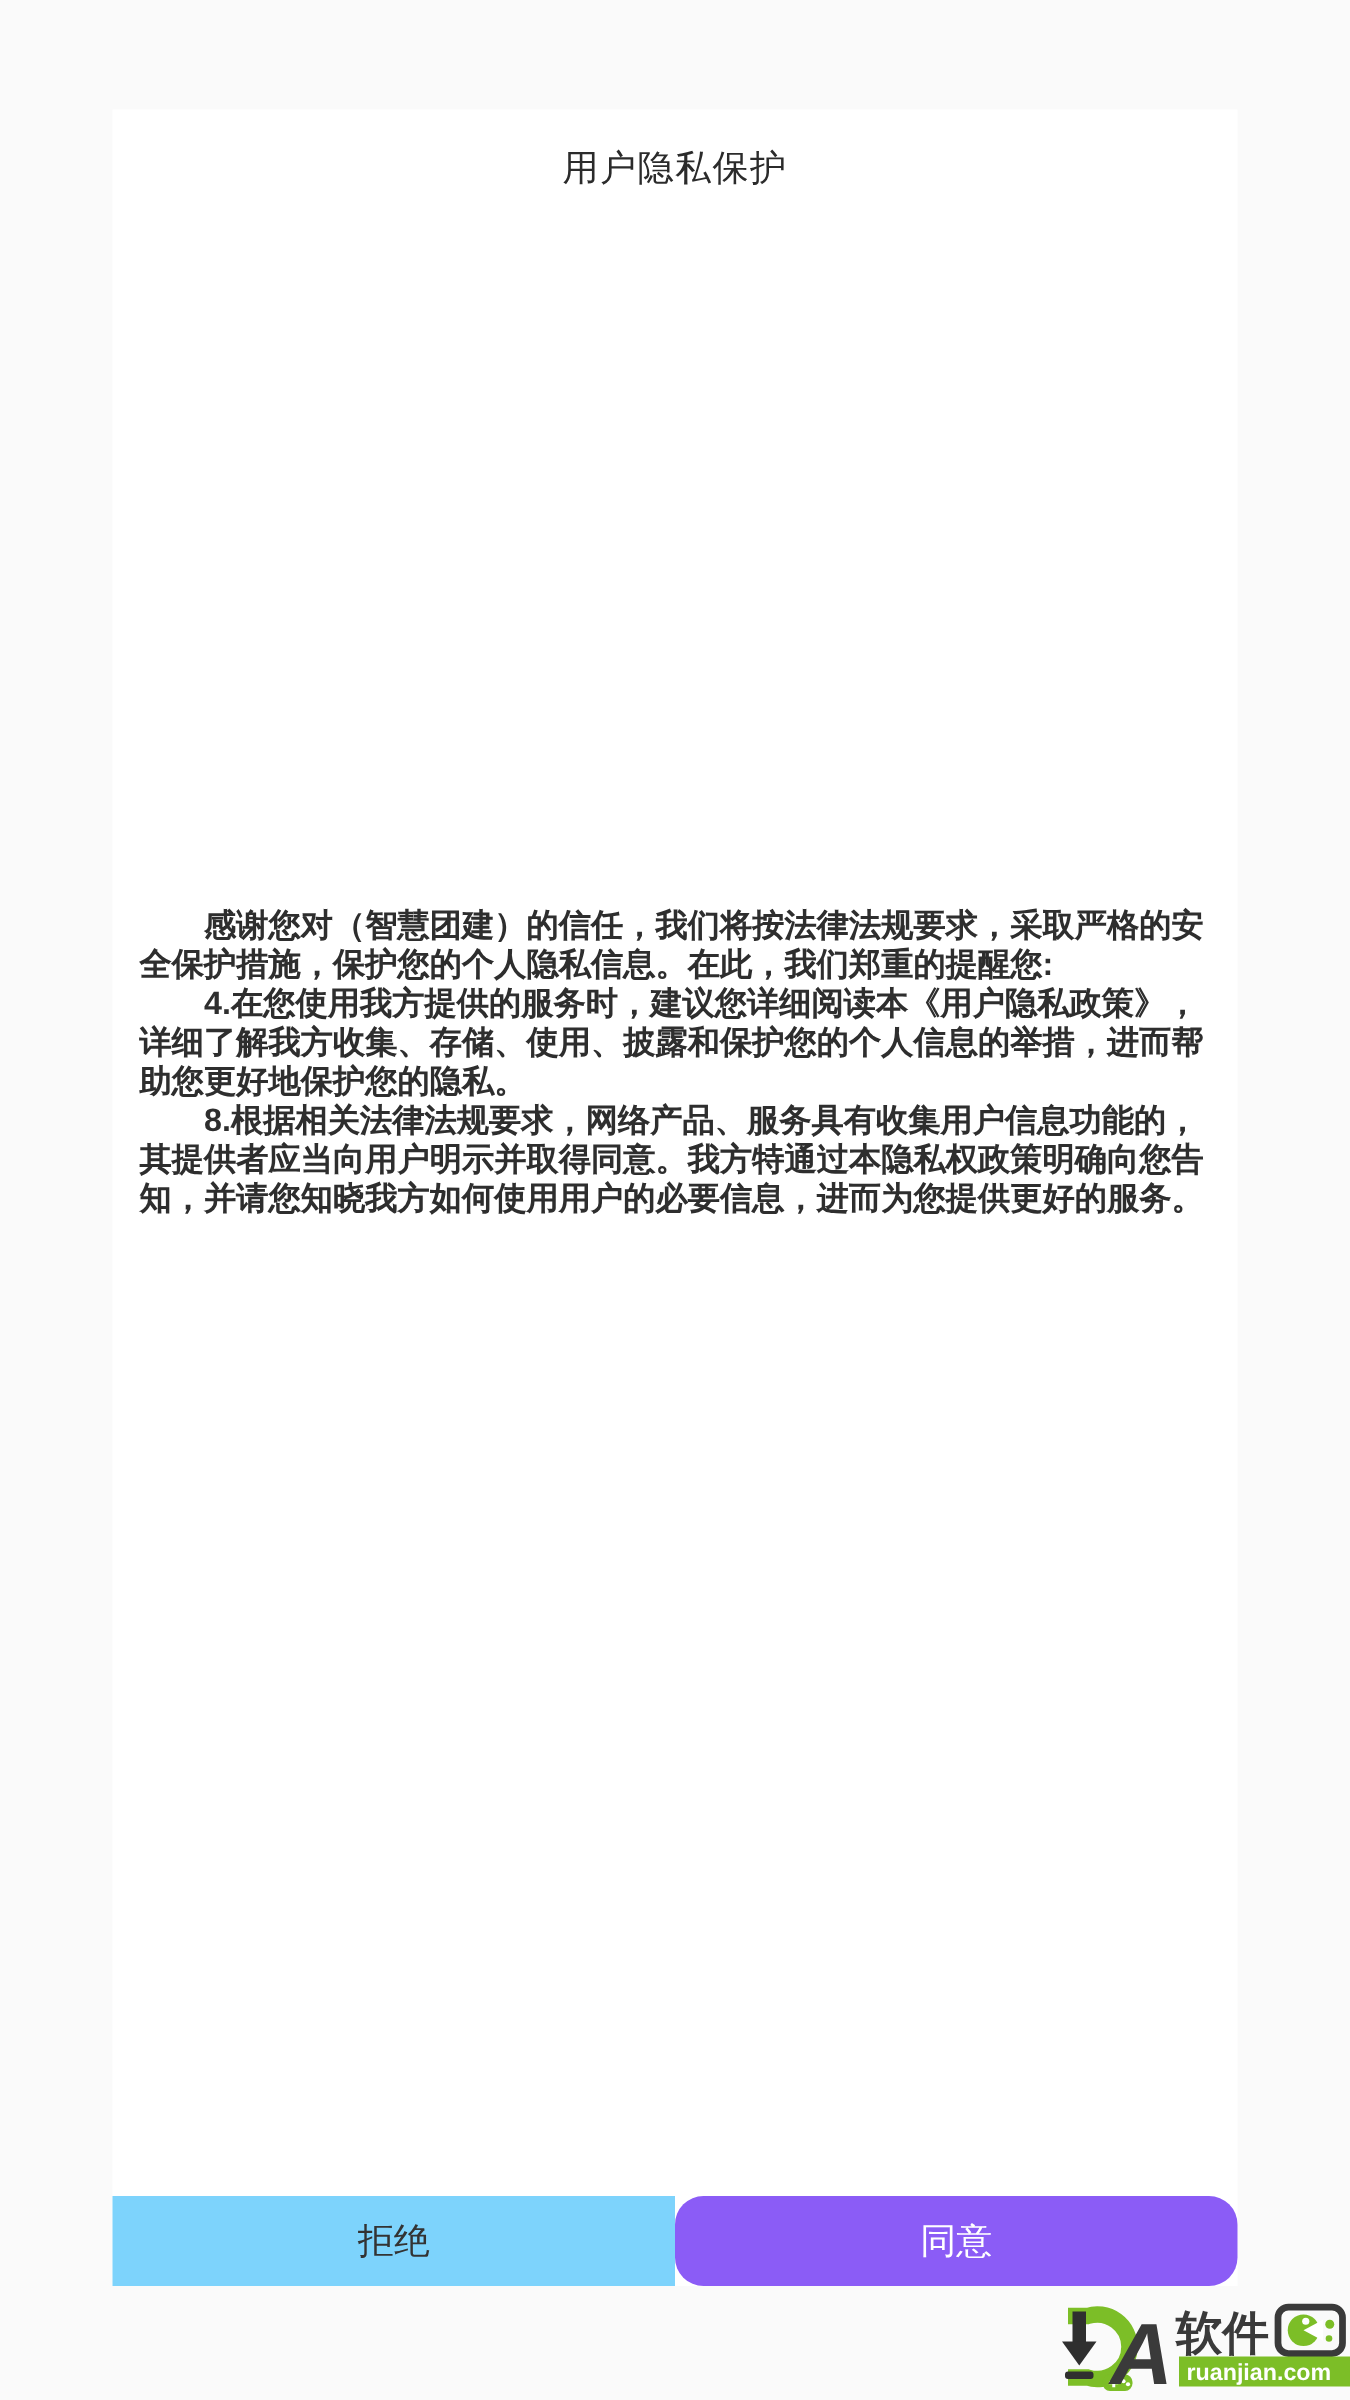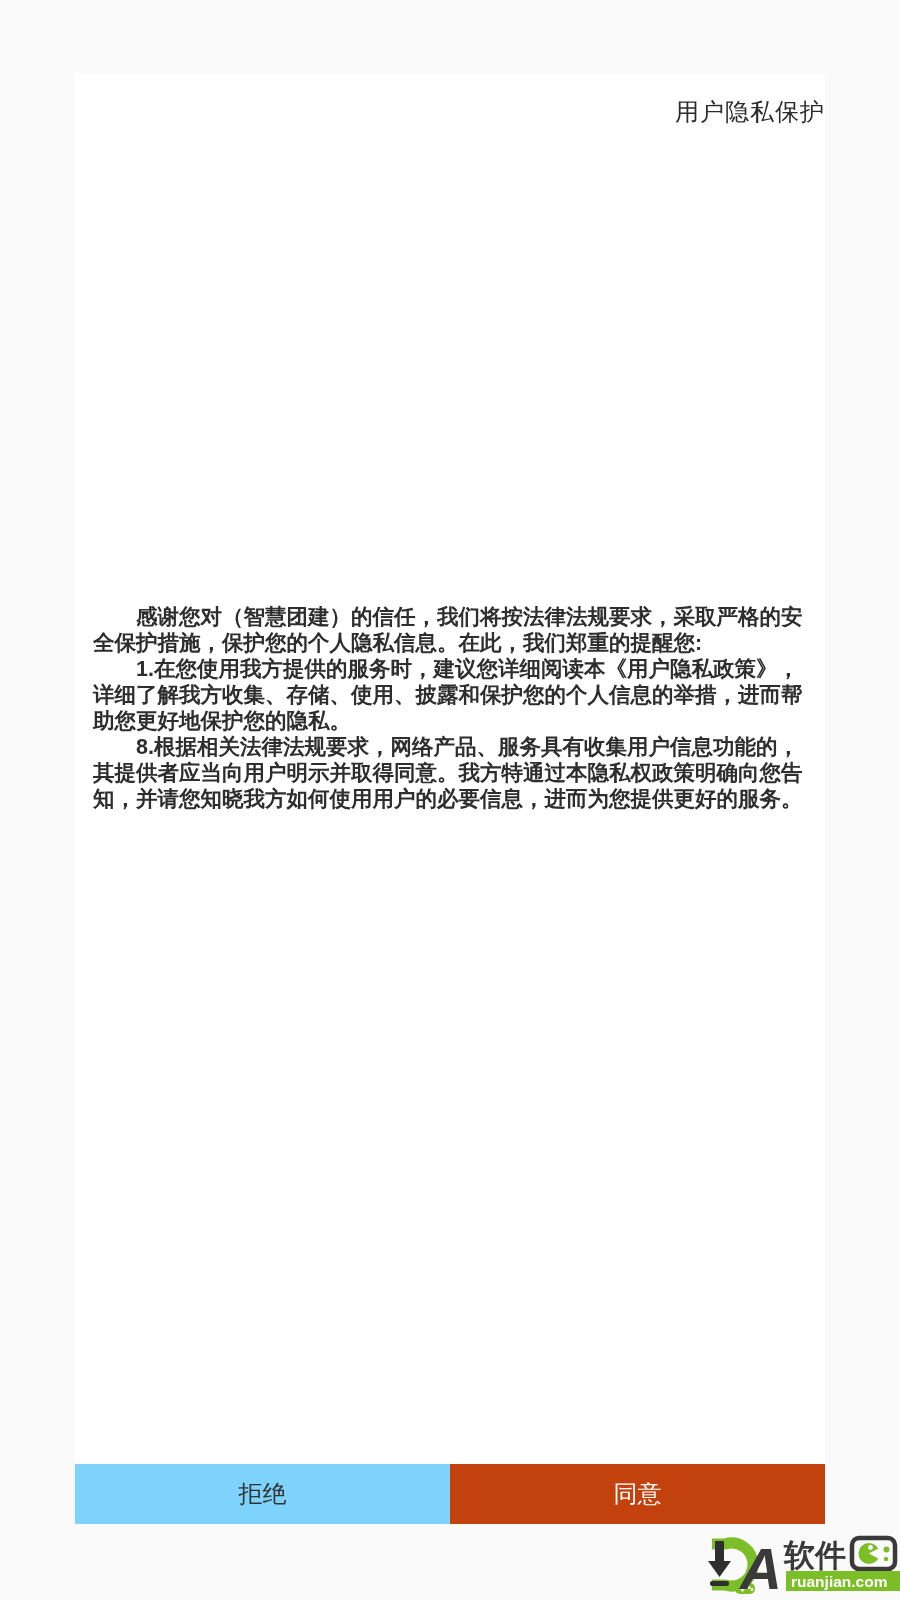--- a/index.html
+++ b/index.html
@@ -16,21 +16,21 @@
     position: absolute;
     left: 75px;
     top: 73px;
     width: 750px;
     height: 1451px;
     background: #ffffff;
   }
 
   .card-title {
     padding-top: 23px;
-    text-align: right;
+    text-align: center;
     font-size: 24px;
     letter-spacing: 1px;
     color: #2b2b2b;
   }
 
   .policy-text {
     position: absolute;
     top: 531px;
     left: 0;
     width: 100%;
@@ -55,41 +55,41 @@
     border: none;
     outline: none;
     font-family: inherit;
     font-size: 24px;
     display: flex;
     align-items: center;
     justify-content: center;
     cursor: pointer;
   }
   .btn-refuse { background: #7dd3fc; color: #333333; }
-  .btn-agree  { background: #c2410c; color: #ffffff; }
+  .btn-agree  { background: #8b5cf6; color: #ffffff; border-radius: 19px; }
 
   
   .watermark {
     position: absolute;
     right: 0;
     bottom: 5px;
     width: 202px;
     height: 60px;
   }
 </style>
 </head>
 <body>
 
 <div class="card">
 
   <div class="card-title">用户隐私保护</div>
 
   <div class="policy-text">
     <p>感谢您对（智慧团建）的信任，我们将按法律法规要求，采取严格的安全保护措施，保护您的个人隐私信息。在此，我们郑重的提醒您:</p>
-    <p>1.在您使用我方提供的服务时，建议您详细阅读本《用户隐私政策》，详细了解我方收集、存储、使用、披露和保护您的个人信息的举措，进而帮助您更好地保护您的隐私。</p>
+    <p>4.在您使用我方提供的服务时，建议您详细阅读本《用户隐私政策》，详细了解我方收集、存储、使用、披露和保护您的个人信息的举措，进而帮助您更好地保护您的隐私。</p>
     <p>8.根据相关法律法规要求，网络产品、服务具有收集用户信息功能的，其提供者应当向用户明示并取得同意。我方特通过本隐私权政策明确向您告知，并请您知晓我方如何使用用户的必要信息，进而为您提供更好的服务。</p>
   </div>
 
   <div class="btn-row">
     <button class="btn btn-refuse">拒绝</button>
     <button class="btn btn-agree">同意</button>
   </div>
 
 </div>
 

